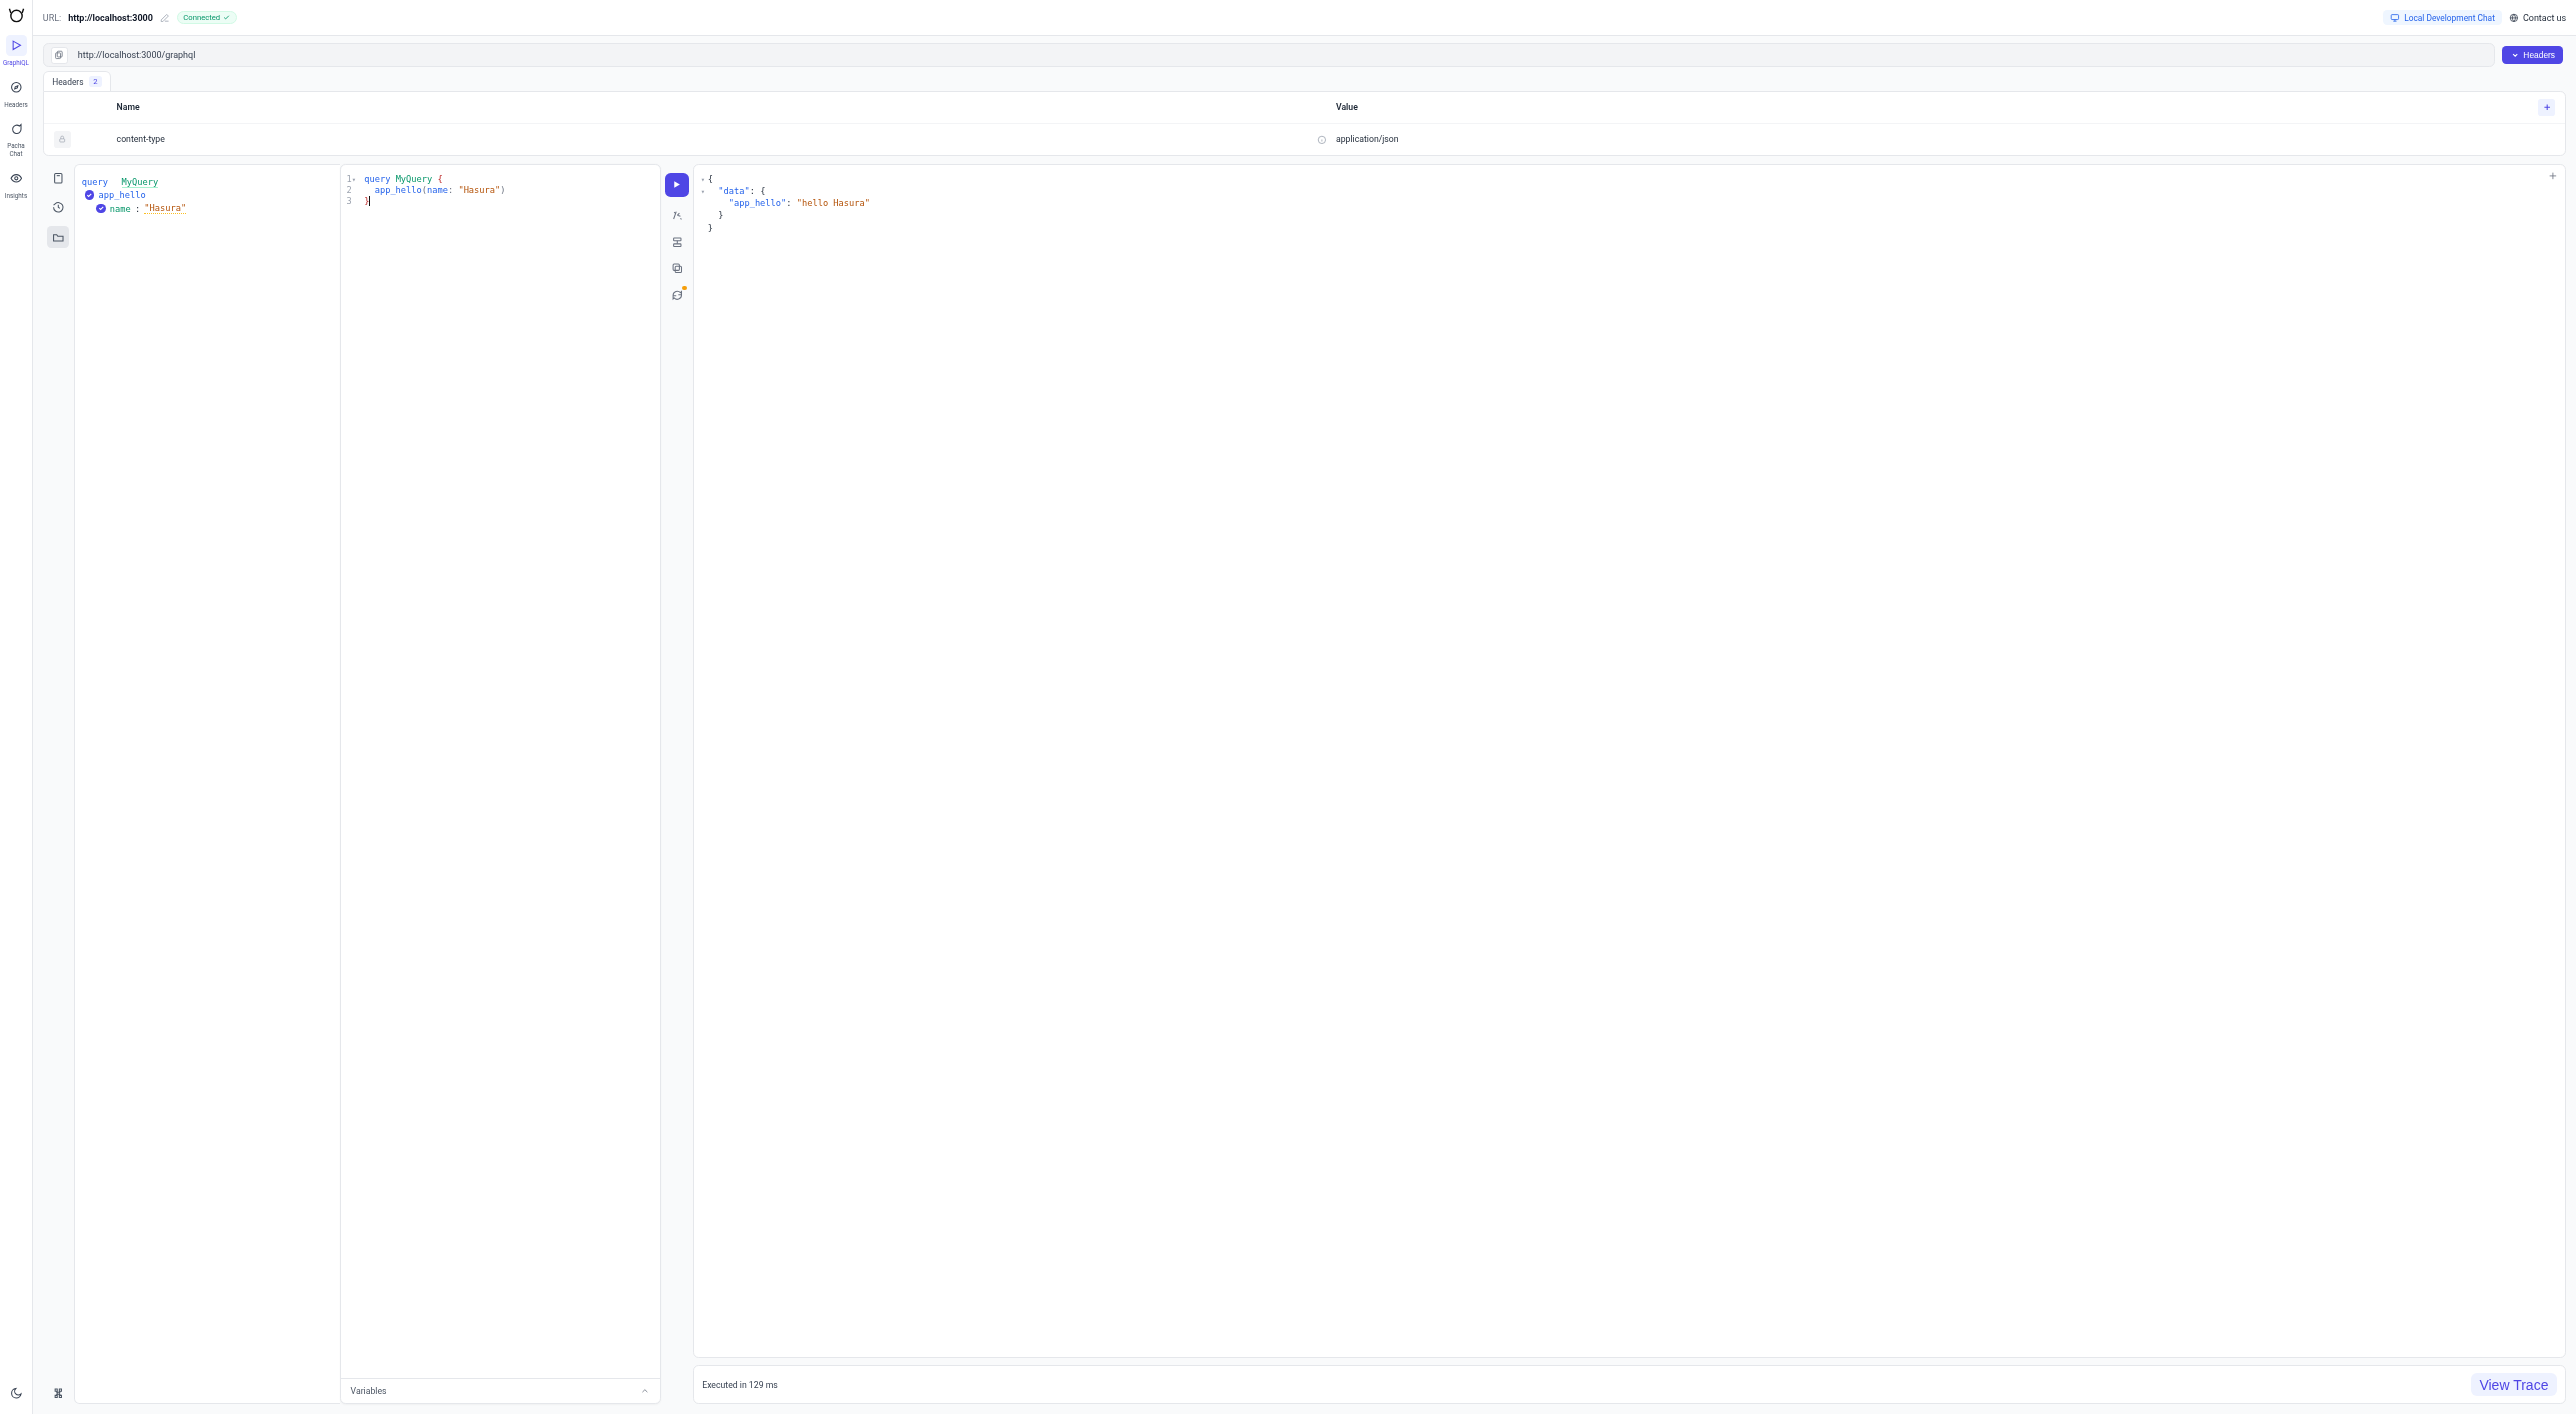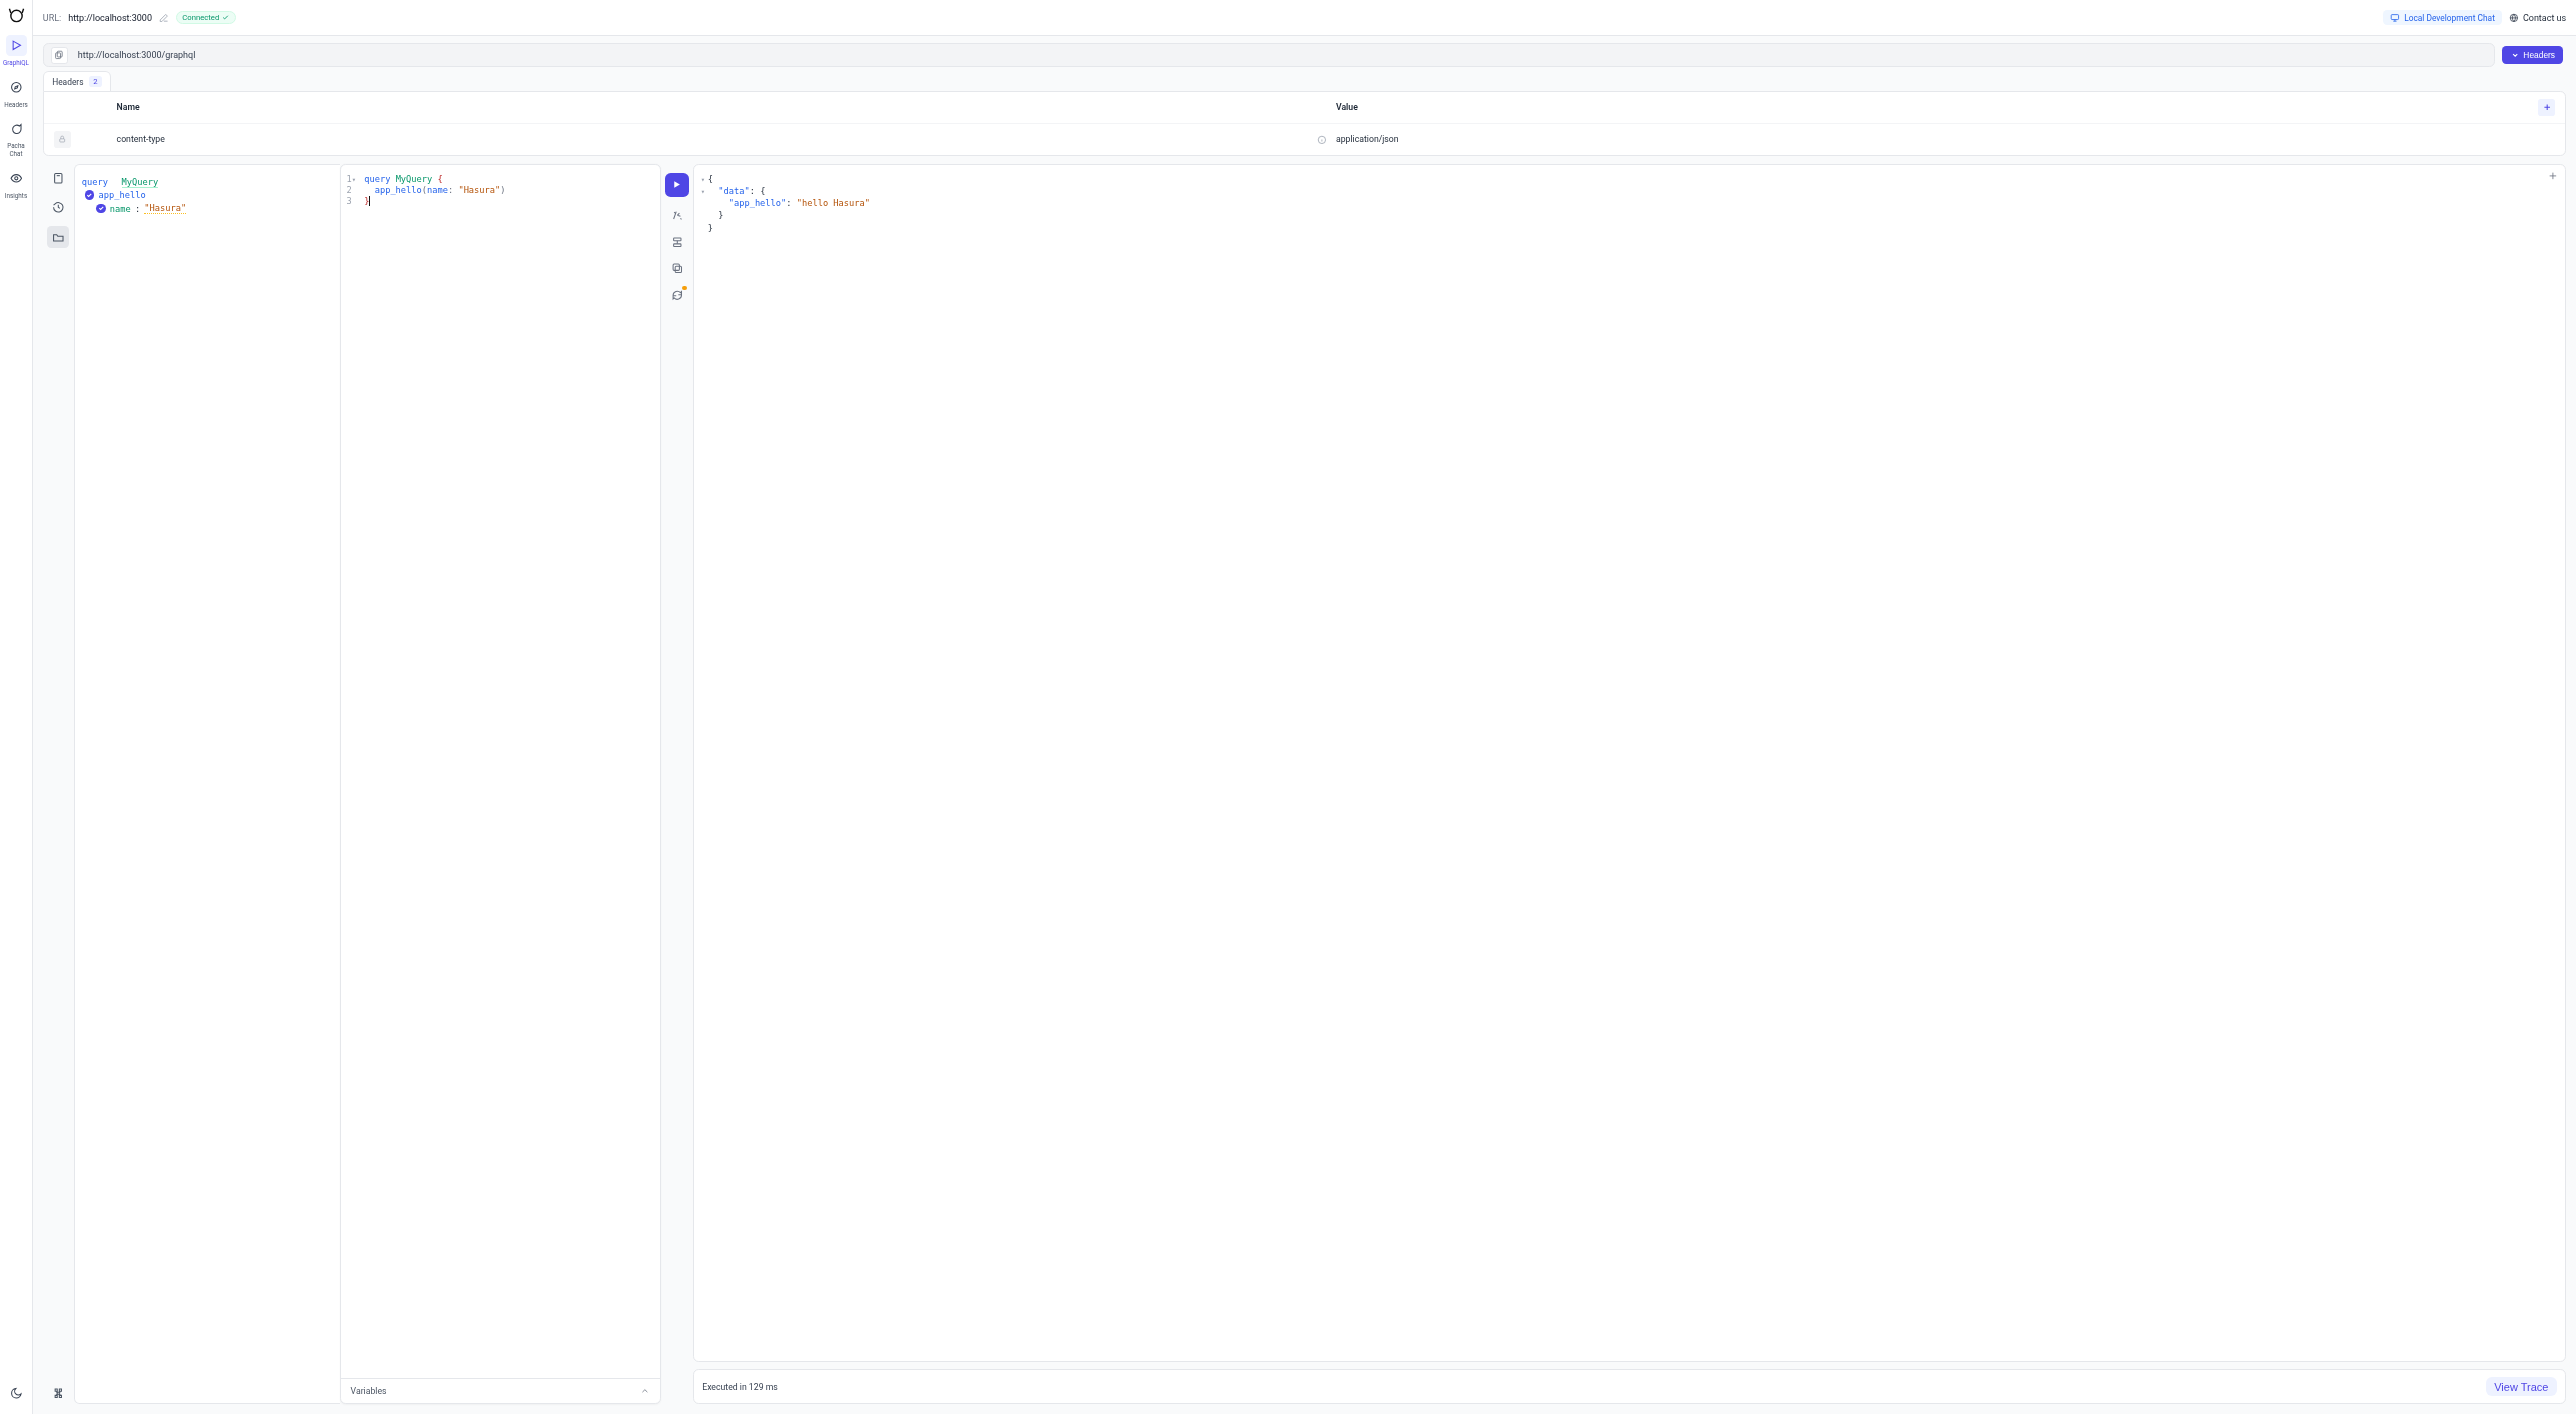--- a/index.html
+++ b/index.html
@@ -51,21 +51,21 @@
   .main { flex: 1; display: flex; flex-direction: column; min-width: 0; }
   .topbar {
     height: 36px;
     border-bottom: 0.7px solid #e5e7eb;
     display: flex;
     align-items: center;
     padding: 0 9.8px;
     gap: 7px;
   }
   .topbar .url-label { color: #6b7280; }
-  .topbar .url-val { color: #111827; }
+  .topbar .url-val { color: #111827; font-weight: bold; }
   .pencil { color: #9ca3af; cursor: pointer; }
   .badge-conn {
     background: #ecfdf5;
     color: #059669;
     border: 0.7px solid #d1fae5;
     border-radius: 7px;
     font-size: 7.7px;
     padding: 1.4px 5.6px;
     display: inline-flex; align-items: center; gap: 2.8px;
   }
@@ -288,21 +288,21 @@
     background:#fff;
     border:0.7px solid #e5e7eb;
     border-radius:5.6px;
     padding:7px 8.4px;
     display:flex; align-items:center; justify-content:space-between;
     font-size:8.7px; color:#374151;
   }
   .btn-trace {
     background:#eef2ff; color:#4f46e5;
     border:none; border-radius:6px;
-    padding:3.5px 8.4px; font-size:11px; cursor:pointer;
+    padding:3.5px 8.4px; font-size:14px; cursor:pointer;
   }
 
   svg { display:block; }
 </style>
 </head>
 <body>
 
 <div class="app">
 
   <div class="sidebar">

